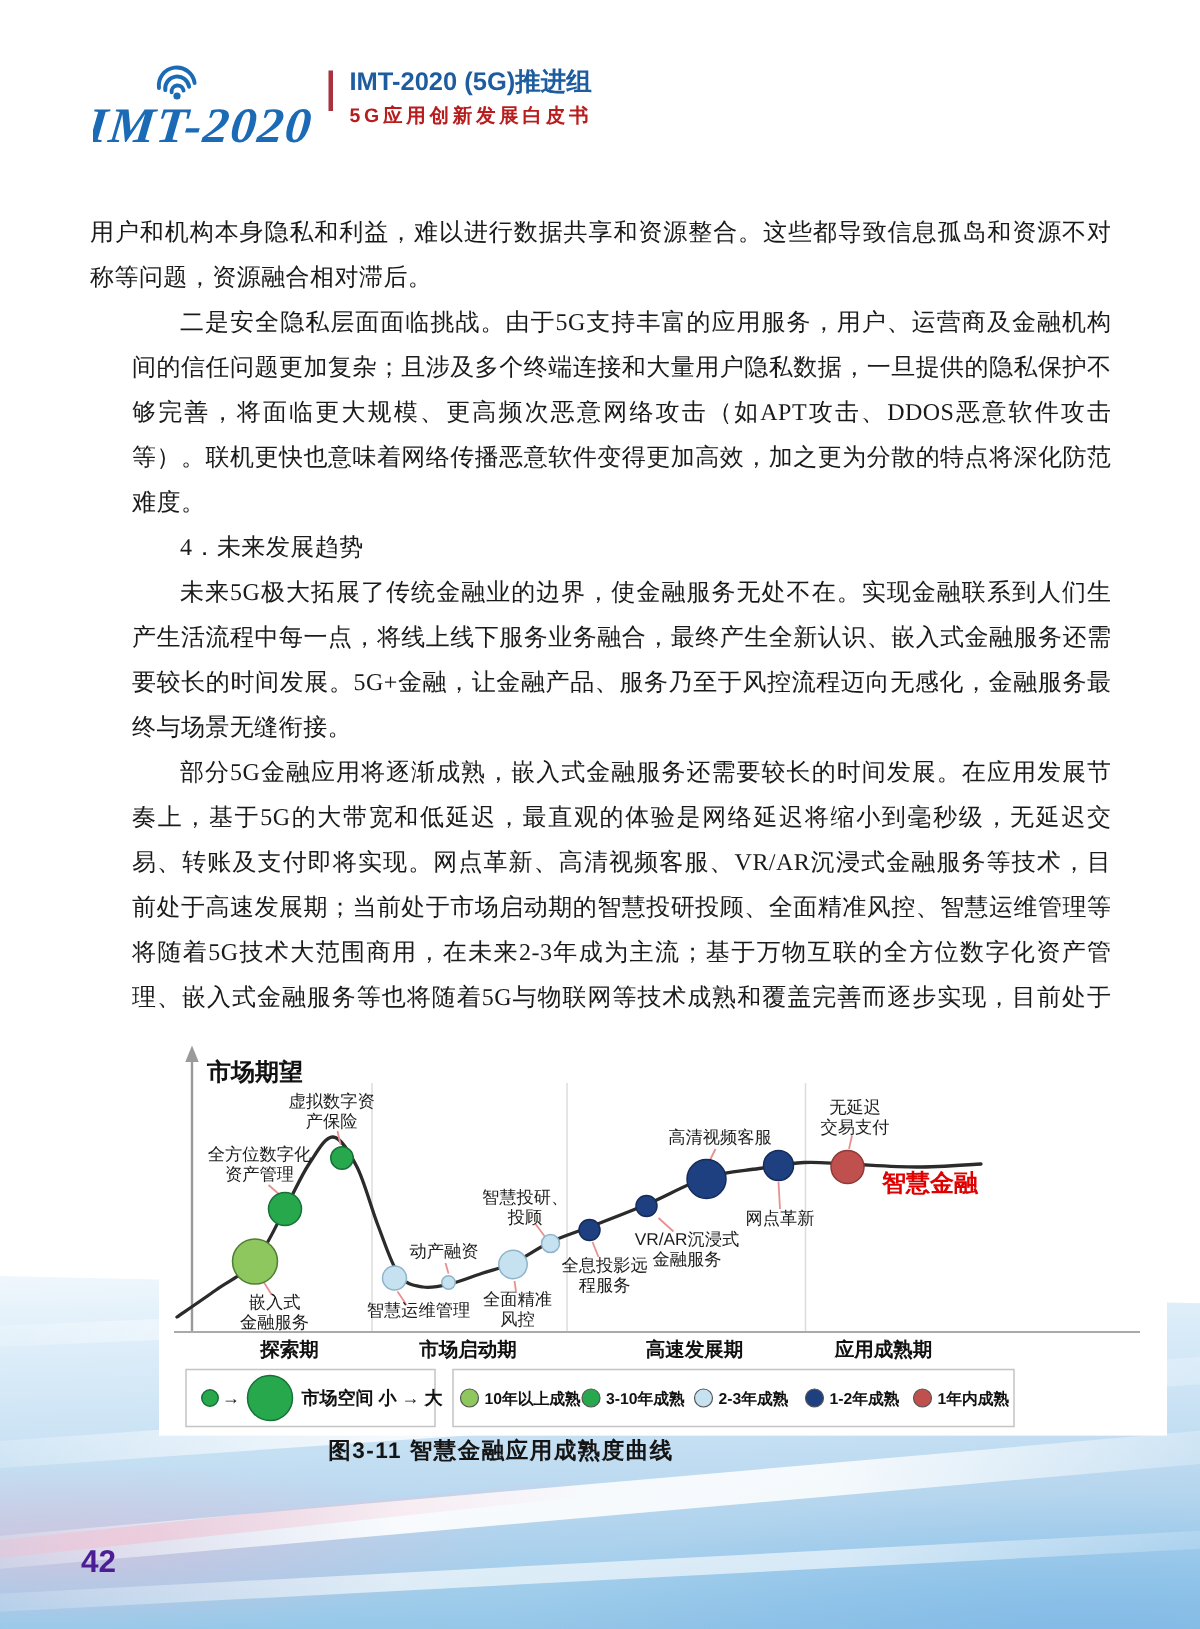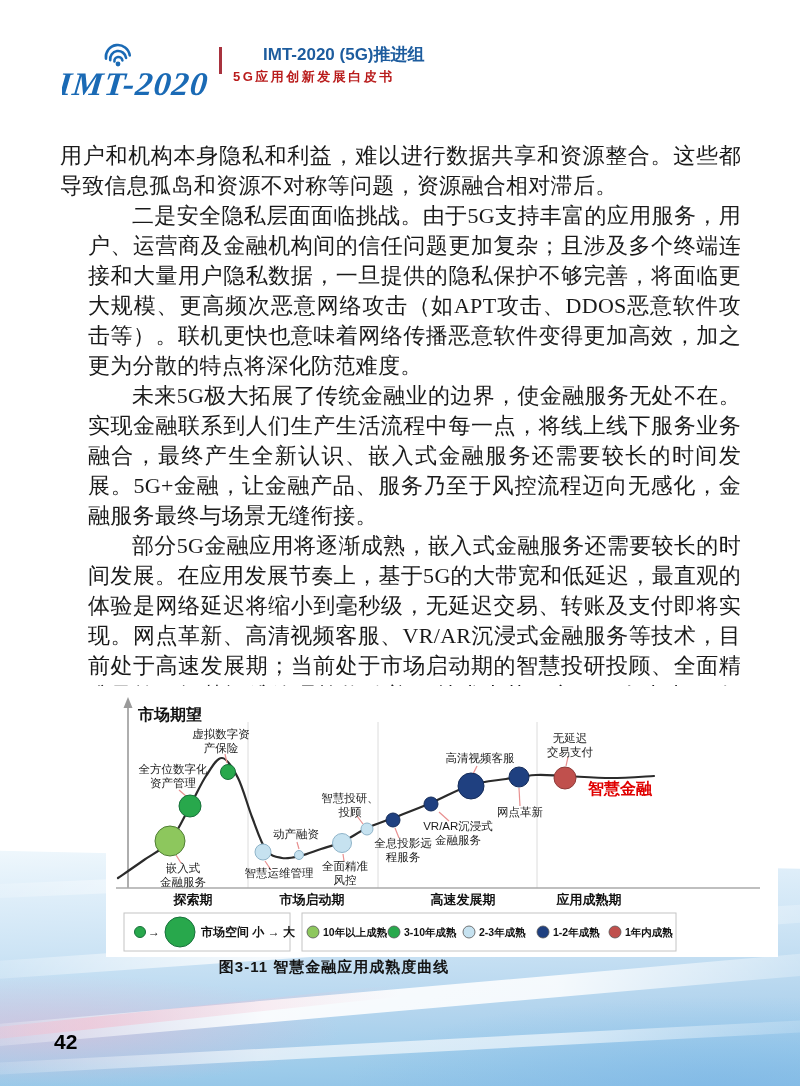--- a/index.html
+++ b/index.html
@@ -4,26 +4,26 @@
 <style>
   html,body{margin:0;padding:0;}
   .page{
     position:relative; width:800px; height:1086px; background:#ffffff;
     overflow:hidden; font-family:"Liberation Serif", serif; color:#1a1a1a;
   }
   
   .logo-svg{position:absolute; left:62px; top:40px;}
   .hdr-divider{position:absolute; left:219px; top:47px; width:3px; height:27px; background:#a8323e;}
   .org-titles{position:absolute; left:233px; top:45px; font-family:"Liberation Sans", sans-serif;}
-  .org-line1{font-size:17px; font-weight:bold; color:#1d5c9e; line-height:20px;margin-left:30px;}
+  .org-line1{font-size:17px; font-weight:bold; color:#1d5c9e; line-height:20px;}
   .org-line2{font-size:13px; font-weight:bold; color:#b91c1c; letter-spacing:2.5px; margin-top:3px;}
   
   .body-text{
     position:absolute; left:60px; top:141px; width:681px; height:545px;
-    font-size:22px; line-height:30px; text-align:justify; letter-spacing:0.3px; overflow:hidden;
+    font-size:16px; line-height:30px; text-align:justify; letter-spacing:0.3px; overflow:hidden;
   }
   .body-text p{margin:0; padding:0;}
   .body-text p.indent{text-indent:2em;margin-left:28px;}
   
   .chart-svg{
     position:absolute; left:106px; top:692px; z-index:3; background:#ffffff;
     font-family:"Liberation Sans", sans-serif;
   }
   .fig-caption{
     position:absolute; left:0; top:958px; width:668px; text-align:center; z-index:3;
@@ -44,21 +44,21 @@
   }
   .streak{position:absolute; left:-80px; width:980px; background:linear-gradient(90deg, rgba(255,255,255,0), rgba(255,255,255,0.9) 35%, rgba(255,255,255,0.85) 65%, rgba(255,255,255,0));}
   .s1{top:30px; height:14px; transform:rotate(-2.5deg); opacity:.8;}
   .s2{top:96px; height:18px; transform:rotate(-4deg); opacity:.9;}
   .s3{top:152px; height:22px; transform:rotate(-5deg);}
   .s4{top:205px; height:12px; transform:rotate(-3deg); opacity:.7;}
   .s5{top:176px; left:-120px; width:520px; height:12px; transform:rotate(-6deg);
       background:linear-gradient(90deg, rgba(244,187,205,0), rgba(244,187,205,0.55) 40%, rgba(244,187,205,0)); }
   .page-number{
     position:absolute; left:54px; top:1030px; z-index:4;
-    font-family:"Liberation Sans", sans-serif; font-size:21px; font-weight:bold; color:#000000;
+    font-family:"Liberation Sans", sans-serif; font-size:21px; font-weight:bold; color:#4c1d95;
   }
 </style>
 </head>
 <body>
 
 <div class="page">
 
   <svg class="logo-svg" width="154" height="64" viewBox="0 0 154 64">
     <g fill="none" stroke="#1a6ab5" stroke-width="2.6" stroke-linecap="round" transform="rotate(-8 56 18)">
       <path d="M44,17 A 12,12 0 0 1 68,17"></path>
@@ -70,20 +70,21 @@
   </svg>
   <div class="hdr-divider"></div>
   <div class="org-titles">
     <div class="org-line1">IMT-2020 (5G)推进组</div>
     <div class="org-line2">5G应用创新发展白皮书</div>
   </div>
 
   <div class="body-text" id="body-text">
       <p>用户和机构本身隐私和利益，难以进行数据共享和资源整合。这些都导致信息孤岛和资源不对称等问题，资源融合相对滞后。</p>
       <p class="indent">二是安全隐私层面面临挑战。由于5G支持丰富的应用服务，用户、运营商及金融机构间的信任问题更加复杂；且涉及多个终端连接和大量用户隐私数据，一旦提供的隐私保护不够完善，将面临更大规模、更高频次恶意网络攻击（如APT攻击、DDOS恶意软件攻击等）。联机更快也意味着网络传播恶意软件变得更加高效，加之更为分散的特点将深化防范难度。</p>
+      <p class="indent">4．未来发展趋势</p>
       <p class="indent">未来5G极大拓展了传统金融业的边界，使金融服务无处不在。实现金融联系到人们生产生活流程中每一点，将线上线下服务业务融合，最终产生全新认识、嵌入式金融服务还需要较长的时间发展。5G+金融，让金融产品、服务乃至于风控流程迈向无感化，金融服务最终与场景无缝衔接。</p>
       <p class="indent">部分5G金融应用将逐渐成熟，嵌入式金融服务还需要较长的时间发展。在应用发展节奏上，基于5G的大带宽和低延迟，最直观的体验是网络延迟将缩小到毫秒级，无延迟交易、转账及支付即将实现。网点革新、高清视频客服、VR/AR沉浸式金融服务等技术，目前处于高速发展期；当前处于市场启动期的智慧投研投顾、全面精准风控、智慧运维管理等将随着5G技术大范围商用，在未来2-3年成为主流；基于万物互联的全方位数字化资产管理、嵌入式金融服务等也将随着5G与物联网等技术成熟和覆盖完善而逐步实现，目前处于探索阶段。</p>
     </div>
 
   <div class="wave-bg">
     <div class="wave-top"></div>
     <div class="streak s1"></div>
     <div class="streak s2"></div>
     <div class="streak s3"></div>
     <div class="streak s4"></div>

